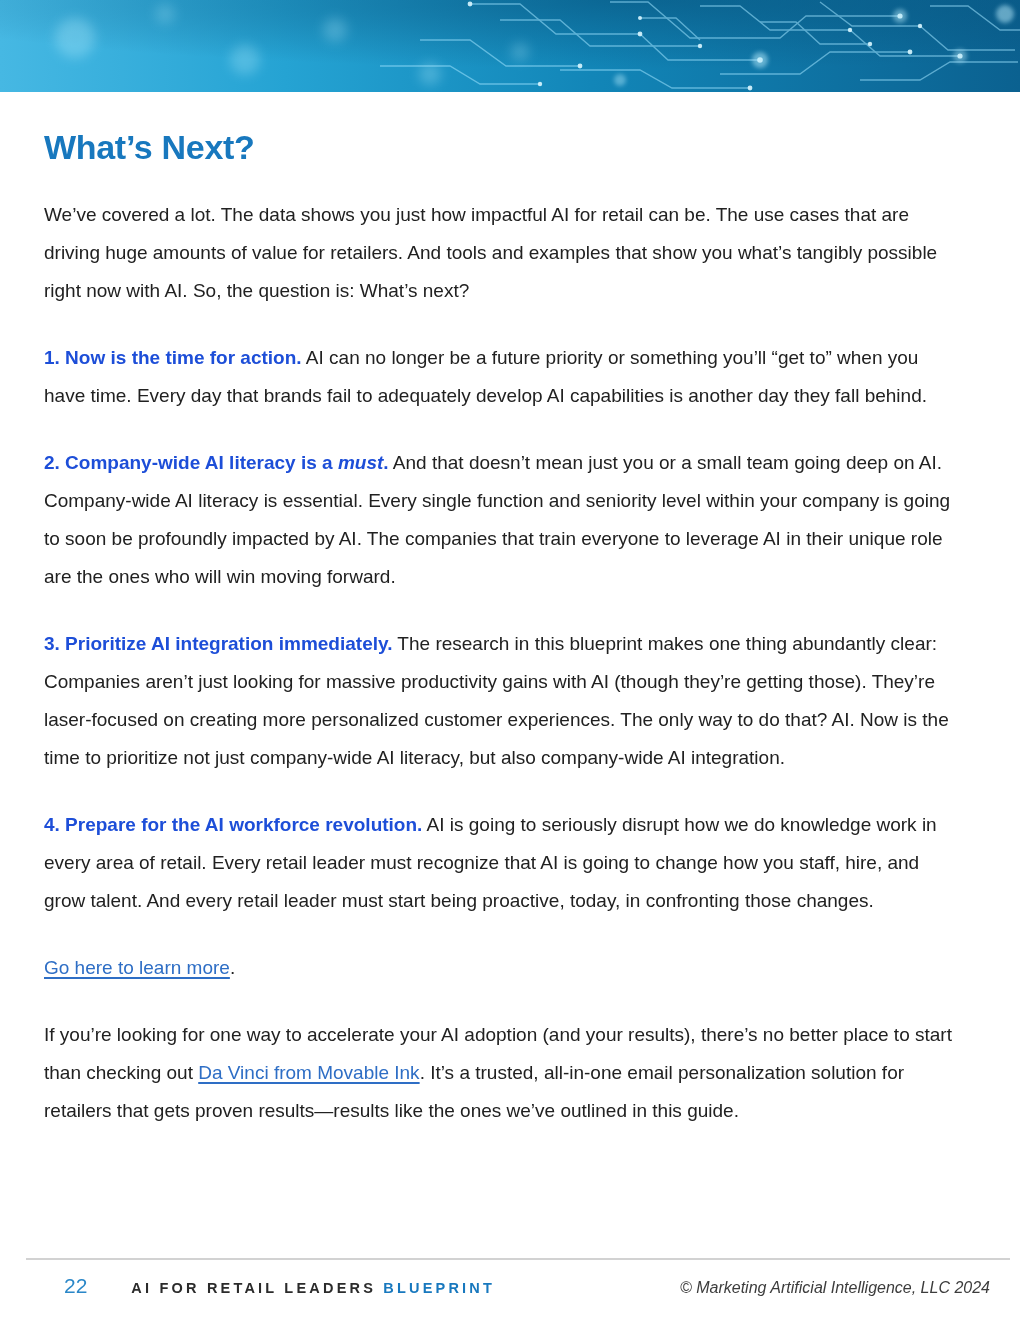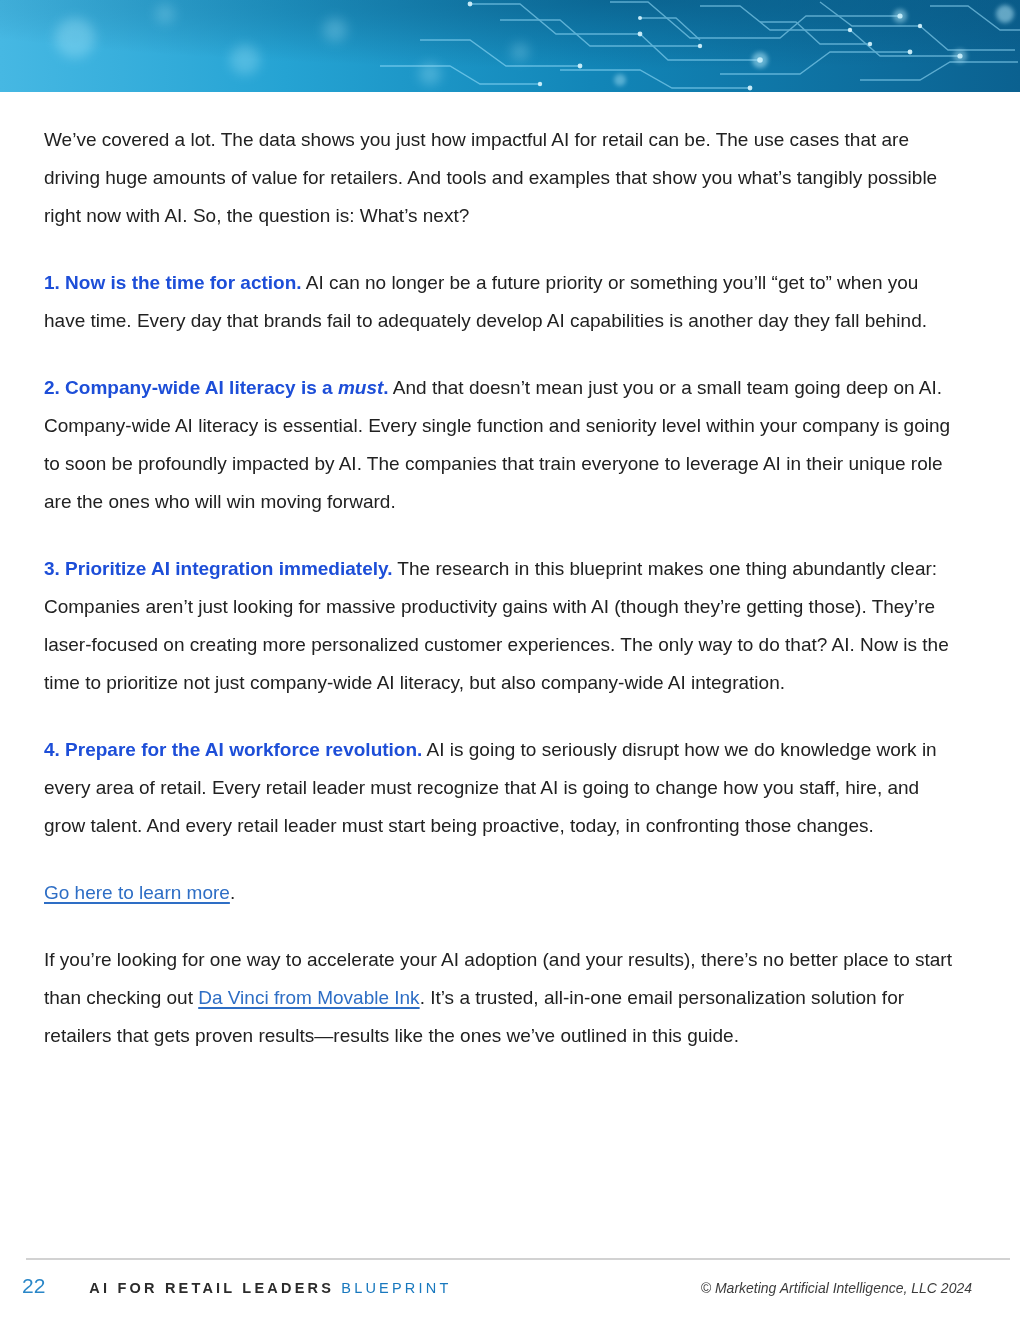--- a/index.html
+++ b/index.html
@@ -58,43 +58,44 @@
   .footer-rule {
     position: absolute;
     top: 0; left: 26px; right: 10px;
     border-top: 2px solid #d2d2d2;
   }
   .footer-row {
     position: absolute;
     top: 16px; left: 0; right: 0;
     display: flex;
     align-items: baseline;
+    padding-left: 42px;
   }
   .page-number {
     color: #2a87c8;
     font-size: 21px;
     margin-left: 22px;
     font-weight: 400;
   }
   .footer-brand {
     margin-left: 44px;
     font-size: 14.5px;
     letter-spacing: 3.2px;
     font-weight: 600;
     color: #2b2b2b;
     white-space: nowrap;
   }
   .footer-brand .brand-highlight {
     color: #1878be;
-    font-weight: 400;
+    font-weight: 700;
   }
   .footer-copyright {
     margin-left: auto;
-    margin-right: 48px;
-    font-size: 14px;
+    margin-right: 30px;
+    font-size: 16px;
     font-style: italic;
     color: #3c3c3c;
   }
 </style>
 </head>
 <body>
 
 <div class="page">
 
   <div class="banner">
@@ -166,20 +167,21 @@
         <circle cx="245" cy="60" r="15" opacity="0.30" filter="url(#blur1)"></circle>
         <circle cx="165" cy="14" r="10" opacity="0.25" filter="url(#blur1)"></circle>
         <circle cx="335" cy="30" r="12" opacity="0.28" filter="url(#blur1)"></circle>
         <circle cx="430" cy="74" r="11" opacity="0.3" filter="url(#blur1)"></circle>
         <circle cx="520" cy="52" r="9" opacity="0.28" filter="url(#blur1)"></circle>
       </g>
     </svg>
   </div>
 
   <main>
+    <h1 class="title">What’s Next?</h1>
 
     <p class="body-text">We’ve covered a lot. The data shows you just how impactful AI for retail can be. The use cases that are driving huge amounts of value for retailers. And tools and examples that show you what’s tangibly possible right now with AI. So, the question is: What’s next?</p>
 
 
     <p class="body-text"><b>1. Now is the time for action.</b><b><i></i></b><b></b><span> AI can no longer be a future priority or something you’ll “get to” when you have time. Every day that brands fail to adequately develop AI capabilities is another day they fall behind.</span></p>
 
     <p class="body-text"><b>2. Company-wide AI literacy is a </b><b><i>must</i></b><b>.</b><span> And that doesn’t mean just you or a small team going deep on AI. Company-wide AI literacy is essential. Every single function and seniority level within your company is going to soon be profoundly impacted by AI. The companies that train everyone to leverage AI in their unique role are the ones who will win moving forward.</span></p>
 
     <p class="body-text"><b>3. Prioritize AI integration immediately.</b><b><i></i></b><b></b><span> The research in this blueprint makes one thing abundantly clear: Companies aren’t just looking for massive productivity gains with AI (though they’re getting those). They’re laser-focused on creating more personalized customer experiences. The only way to do that? AI. Now is the time to prioritize not just company-wide AI literacy, but also company-wide AI integration.</span></p>
 

